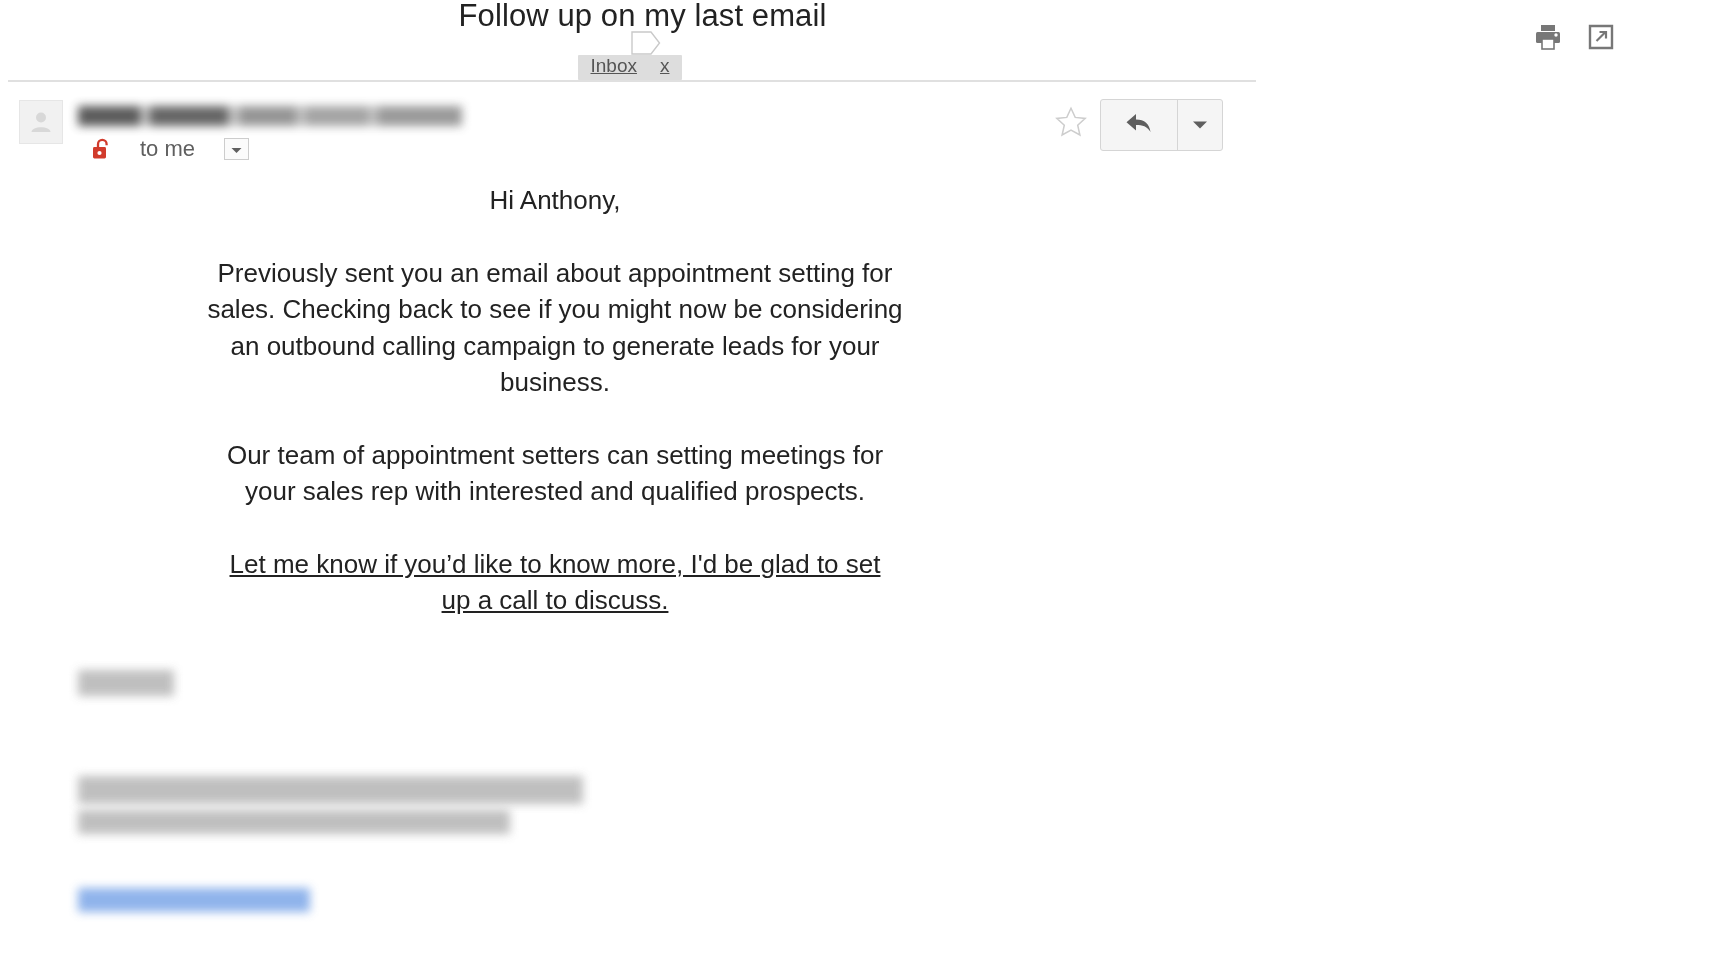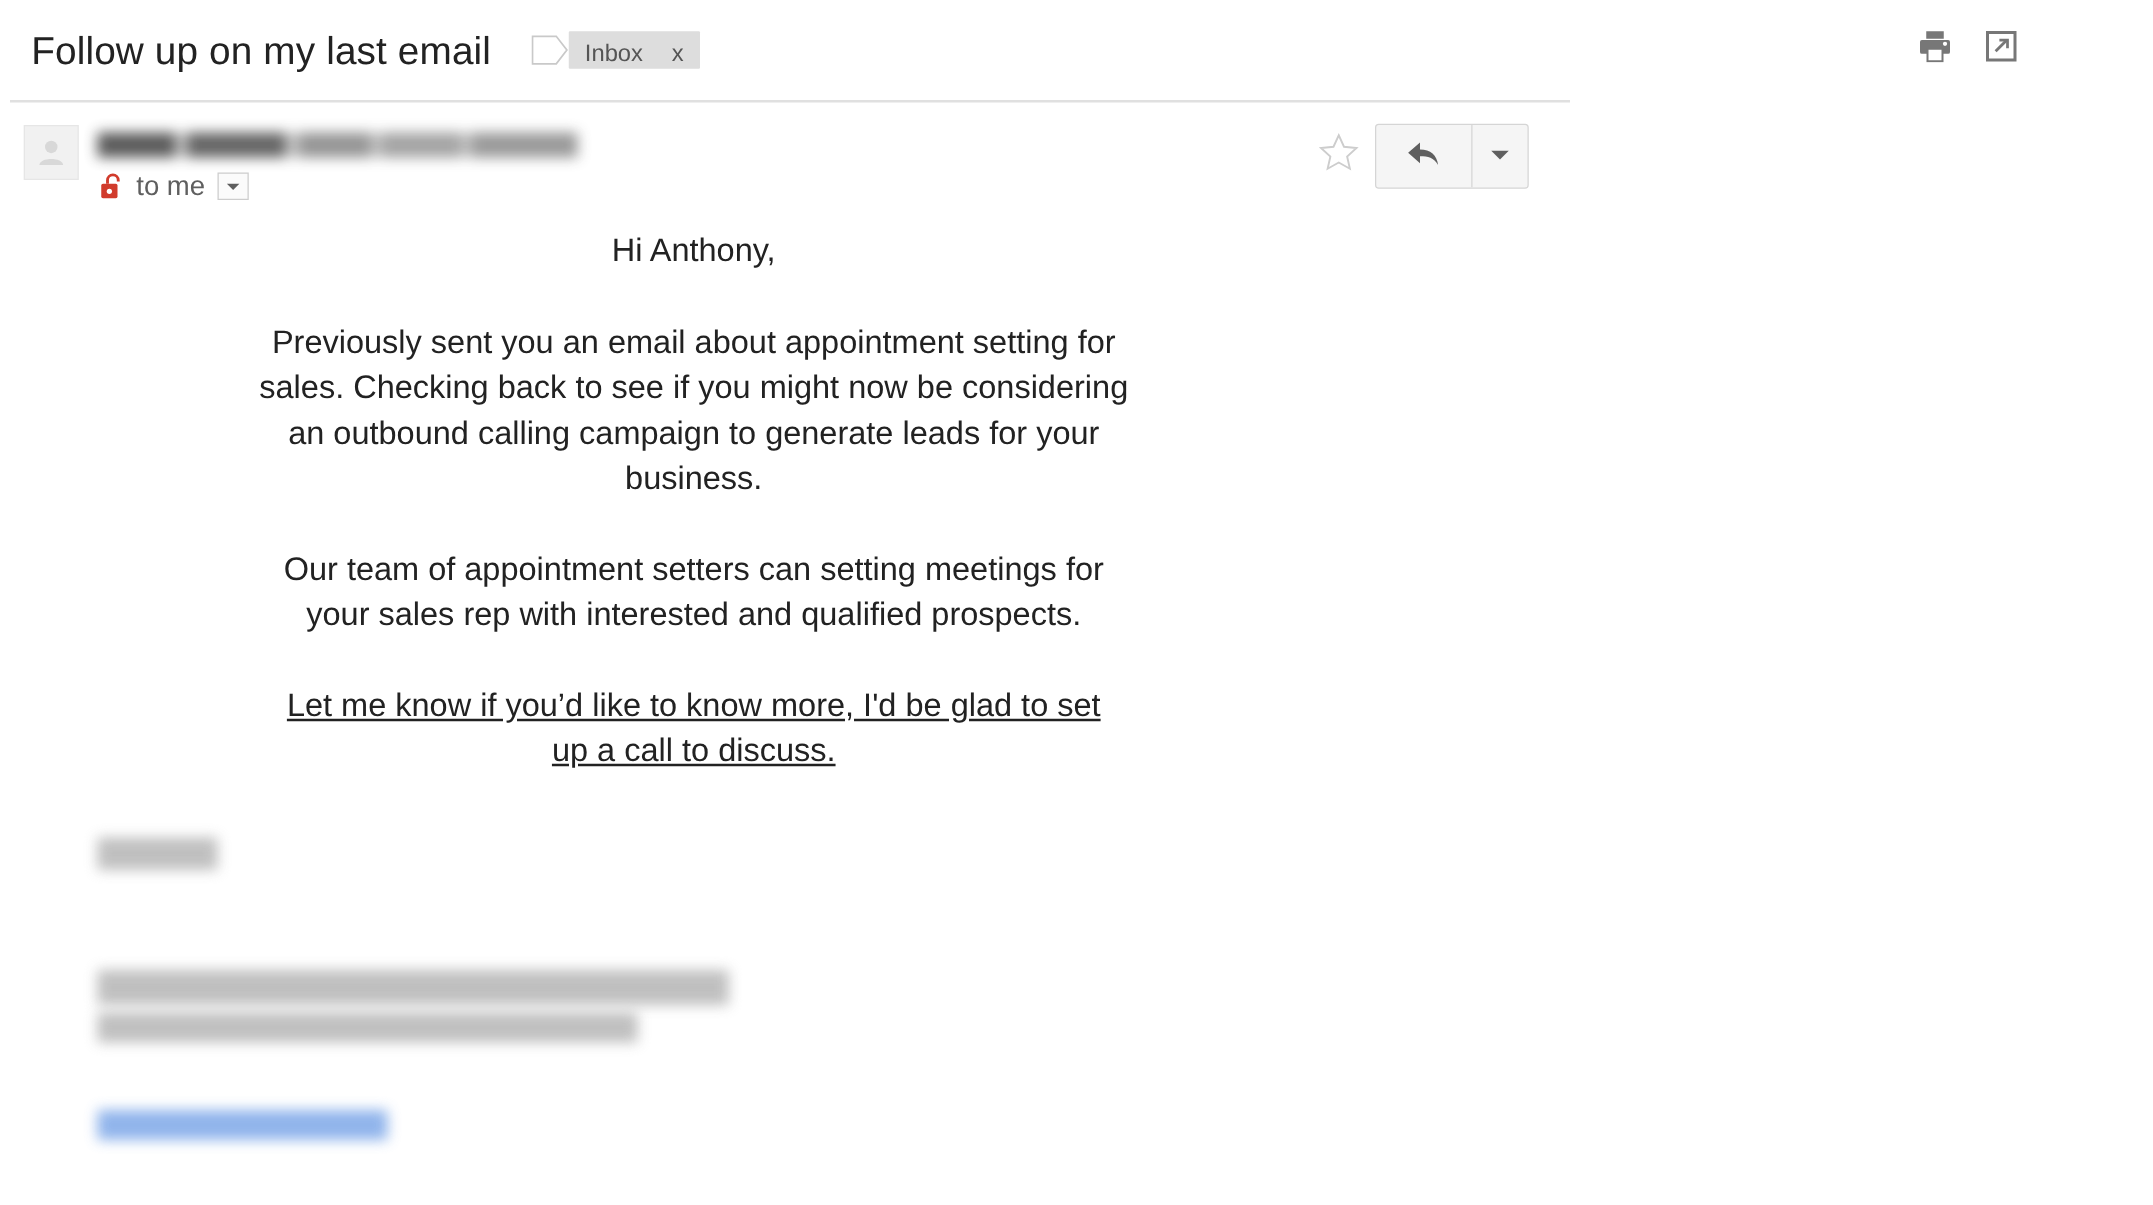--- a/index.html
+++ b/index.html
@@ -19,20 +19,21 @@
 
   
   .subject-row {
     position: absolute;
     left: 0;
     top: 0;
     width: 1260px;
     height: 80px;
     display: flex;
     align-items: center;
+    flex-direction: column;
   }
   .subject-title {
     margin-left: 25px;
     font-size: 31px;
     font-weight: 400;
     color: #222222;
     line-height: 1;
     white-space: nowrap;
     letter-spacing: 0.1px;
   }
@@ -41,24 +42,25 @@
     width: 30px;
     height: 24px;
     flex: none;
   }
   .inbox-chip {
     height: 30px;
     background: #dddddd;
     color: #555555;
     font-size: 19px;
     display: flex;
-    align-items: flex-end;
+    align-items: flex-start;
     padding: 0 13px;
     border-radius: 1px;
     white-space: nowrap;
+    text-decoration: underline;
   }
   .inbox-chip .chip-label { color: #555555; }
   .inbox-chip .chip-close {
     margin-left: 23px;
     color: #555555;
     font-size: 19px;
     cursor: pointer;
   }
   .header-actions {
     position: absolute;
@@ -119,25 +121,26 @@
   }
   .redact-name .seg {
     position: absolute;
     top: 0;
     height: 100%;
     background: #6e6e6e;
   }
 
   .to-me-row {
     position: absolute;
-    left: 80px;
+    left: 92px;
     top: 41px;
     display: flex;
     align-items: center;
     height: 26px;
+    gap: 19px;
   }
   .lock-icon { width: 19px; height: 22px; flex: none; }
   .to-me-text {
     margin-left: 10px;
     font-size: 22px;
     color: #5f5f5f;
     line-height: 1;
   }
   .to-me-caret {
     margin-left: 10px;

